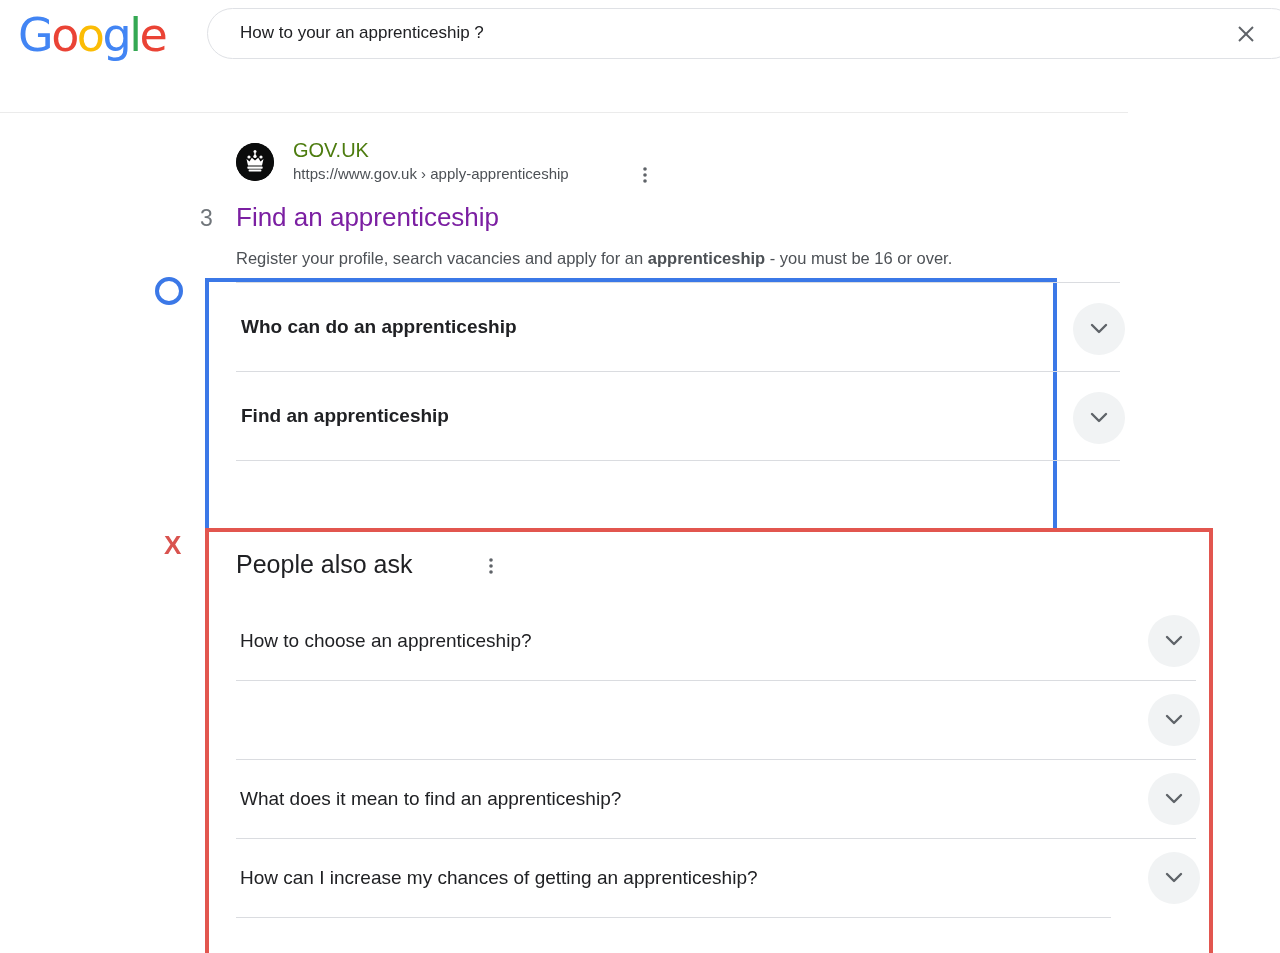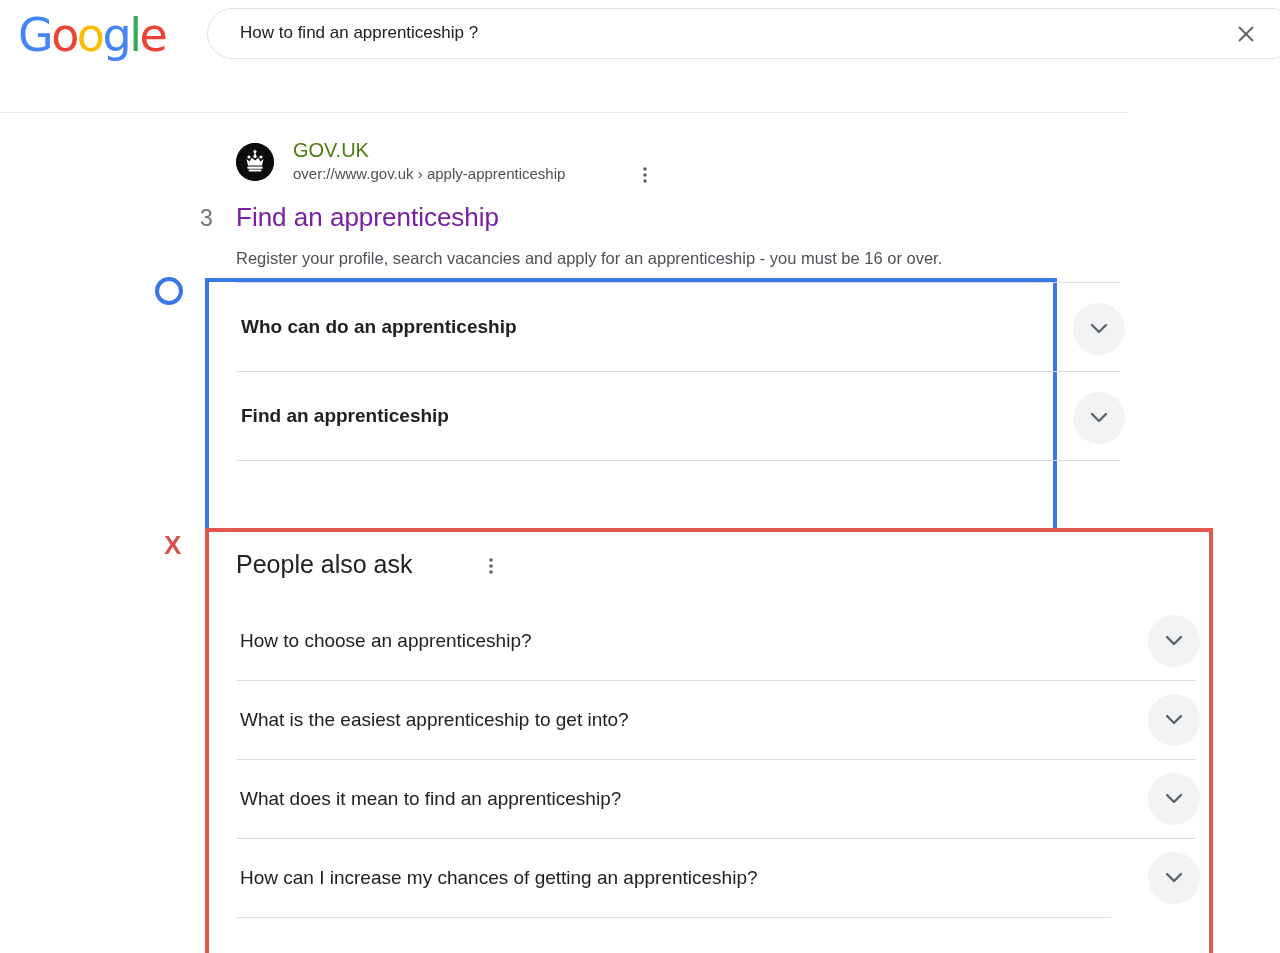--- a/index.html
+++ b/index.html
@@ -152,21 +152,21 @@
     position: absolute;
     left: 236px;
     top: 133px;
     width: 920px;
     font-size: 16.5px;
     line-height: 24px;
     color: #4d5156;
   }
   #result-snippet b {
     color: #4d5156;
-    font-weight: 400;
+    font-weight: 700;
   }
 
   
   #accordion-box {
     position: absolute;
     left: 205px;
     top: 165px;
     width: 852px;
     height: 320px;
     border: 4px solid #3b78e7;
@@ -303,21 +303,21 @@
 </head>
 <body>
 
 <div id="header">
 
   <div id="google-logo">
     <span class="l1">G</span><span class="l2">o</span><span class="l3">o</span><span class="l4">g</span><span class="l5">l</span><span class="l6">e</span>
   </div>
 
   <div id="searchbox">
-    <div id="search-input-text" title="Search">How to find an apprenticeship ?</div>
+    <div id="search-input-text" title="Search">How to your an apprenticeship ?</div>
     <span id="clear-icon">
       <svg viewBox="0 0 26 26" width="26" height="26">
         <line x1="6" y1="6" x2="20" y2="20" stroke="#5f6368" stroke-width="1.9"></line>
         <line x1="20" y1="6" x2="6" y2="20" stroke="#5f6368" stroke-width="1.9"></line>
       </svg>
     </span>
   </div>
 
 </div>
 
@@ -333,21 +333,21 @@
           <circle cx="13" cy="14" r="1.6"></circle>
           <circle cx="25" cy="14" r="1.6"></circle>
           <circle cx="19" cy="13.4" r="1.7"></circle>
           <path d="M10.5 16 L12 22.5 L26 22.5 L27.5 16 L24.5 18.5 L22.2 14.8 L19 17.6 L15.8 14.8 L13.5 18.5 Z"></path>
           <rect x="11.3" y="23.6" width="15.4" height="2.1" rx="0.8"></rect>
           <rect x="12.6" y="26.6" width="12.8" height="1.8" rx="0.7"></rect>
         </g>
       </svg>
     </div>
     <div id="site-name">GOV.UK</div>
-    <div id="site-url">over://www.gov.uk › apply-apprenticeship</div>
+    <div id="site-url">https://www.gov.uk › apply-apprenticeship</div>
     <span id="url-menu">
       <svg class="dots-v" viewBox="0 0 18 20">
         <circle cx="9" cy="4" r="1.8" fill="#5f6368"></circle>
         <circle cx="9" cy="10" r="1.8" fill="#5f6368"></circle>
         <circle cx="9" cy="16" r="1.8" fill="#5f6368"></circle>
       </svg>
     </span>
   </div>
 
   <div id="rank-number">3</div>
@@ -398,21 +398,20 @@
         <div class="paa-row-label">How to choose an apprenticeship?</div>
         <span class="paa-chev">
           <svg viewBox="0 0 52 52" width="52" height="52">
             <polyline points="19,22 26,29 33,22" fill="none" stroke="#5f6368" stroke-width="2.4" stroke-linecap="round" stroke-linejoin="round"></polyline>
           </svg>
         </span>
       </div>
       <div class="paa-rule"></div>
 
       <div class="paa-row">
-        <div class="paa-row-label">What is the easiest apprenticeship to get into?</div>
         <span class="paa-chev">
           <svg viewBox="0 0 52 52" width="52" height="52">
             <polyline points="19,22 26,29 33,22" fill="none" stroke="#5f6368" stroke-width="2.4" stroke-linecap="round" stroke-linejoin="round"></polyline>
           </svg>
         </span>
       </div>
       <div class="paa-rule"></div>
 
       <div class="paa-row">
         <div class="paa-row-label">What does it mean to find an apprenticeship?</div>

